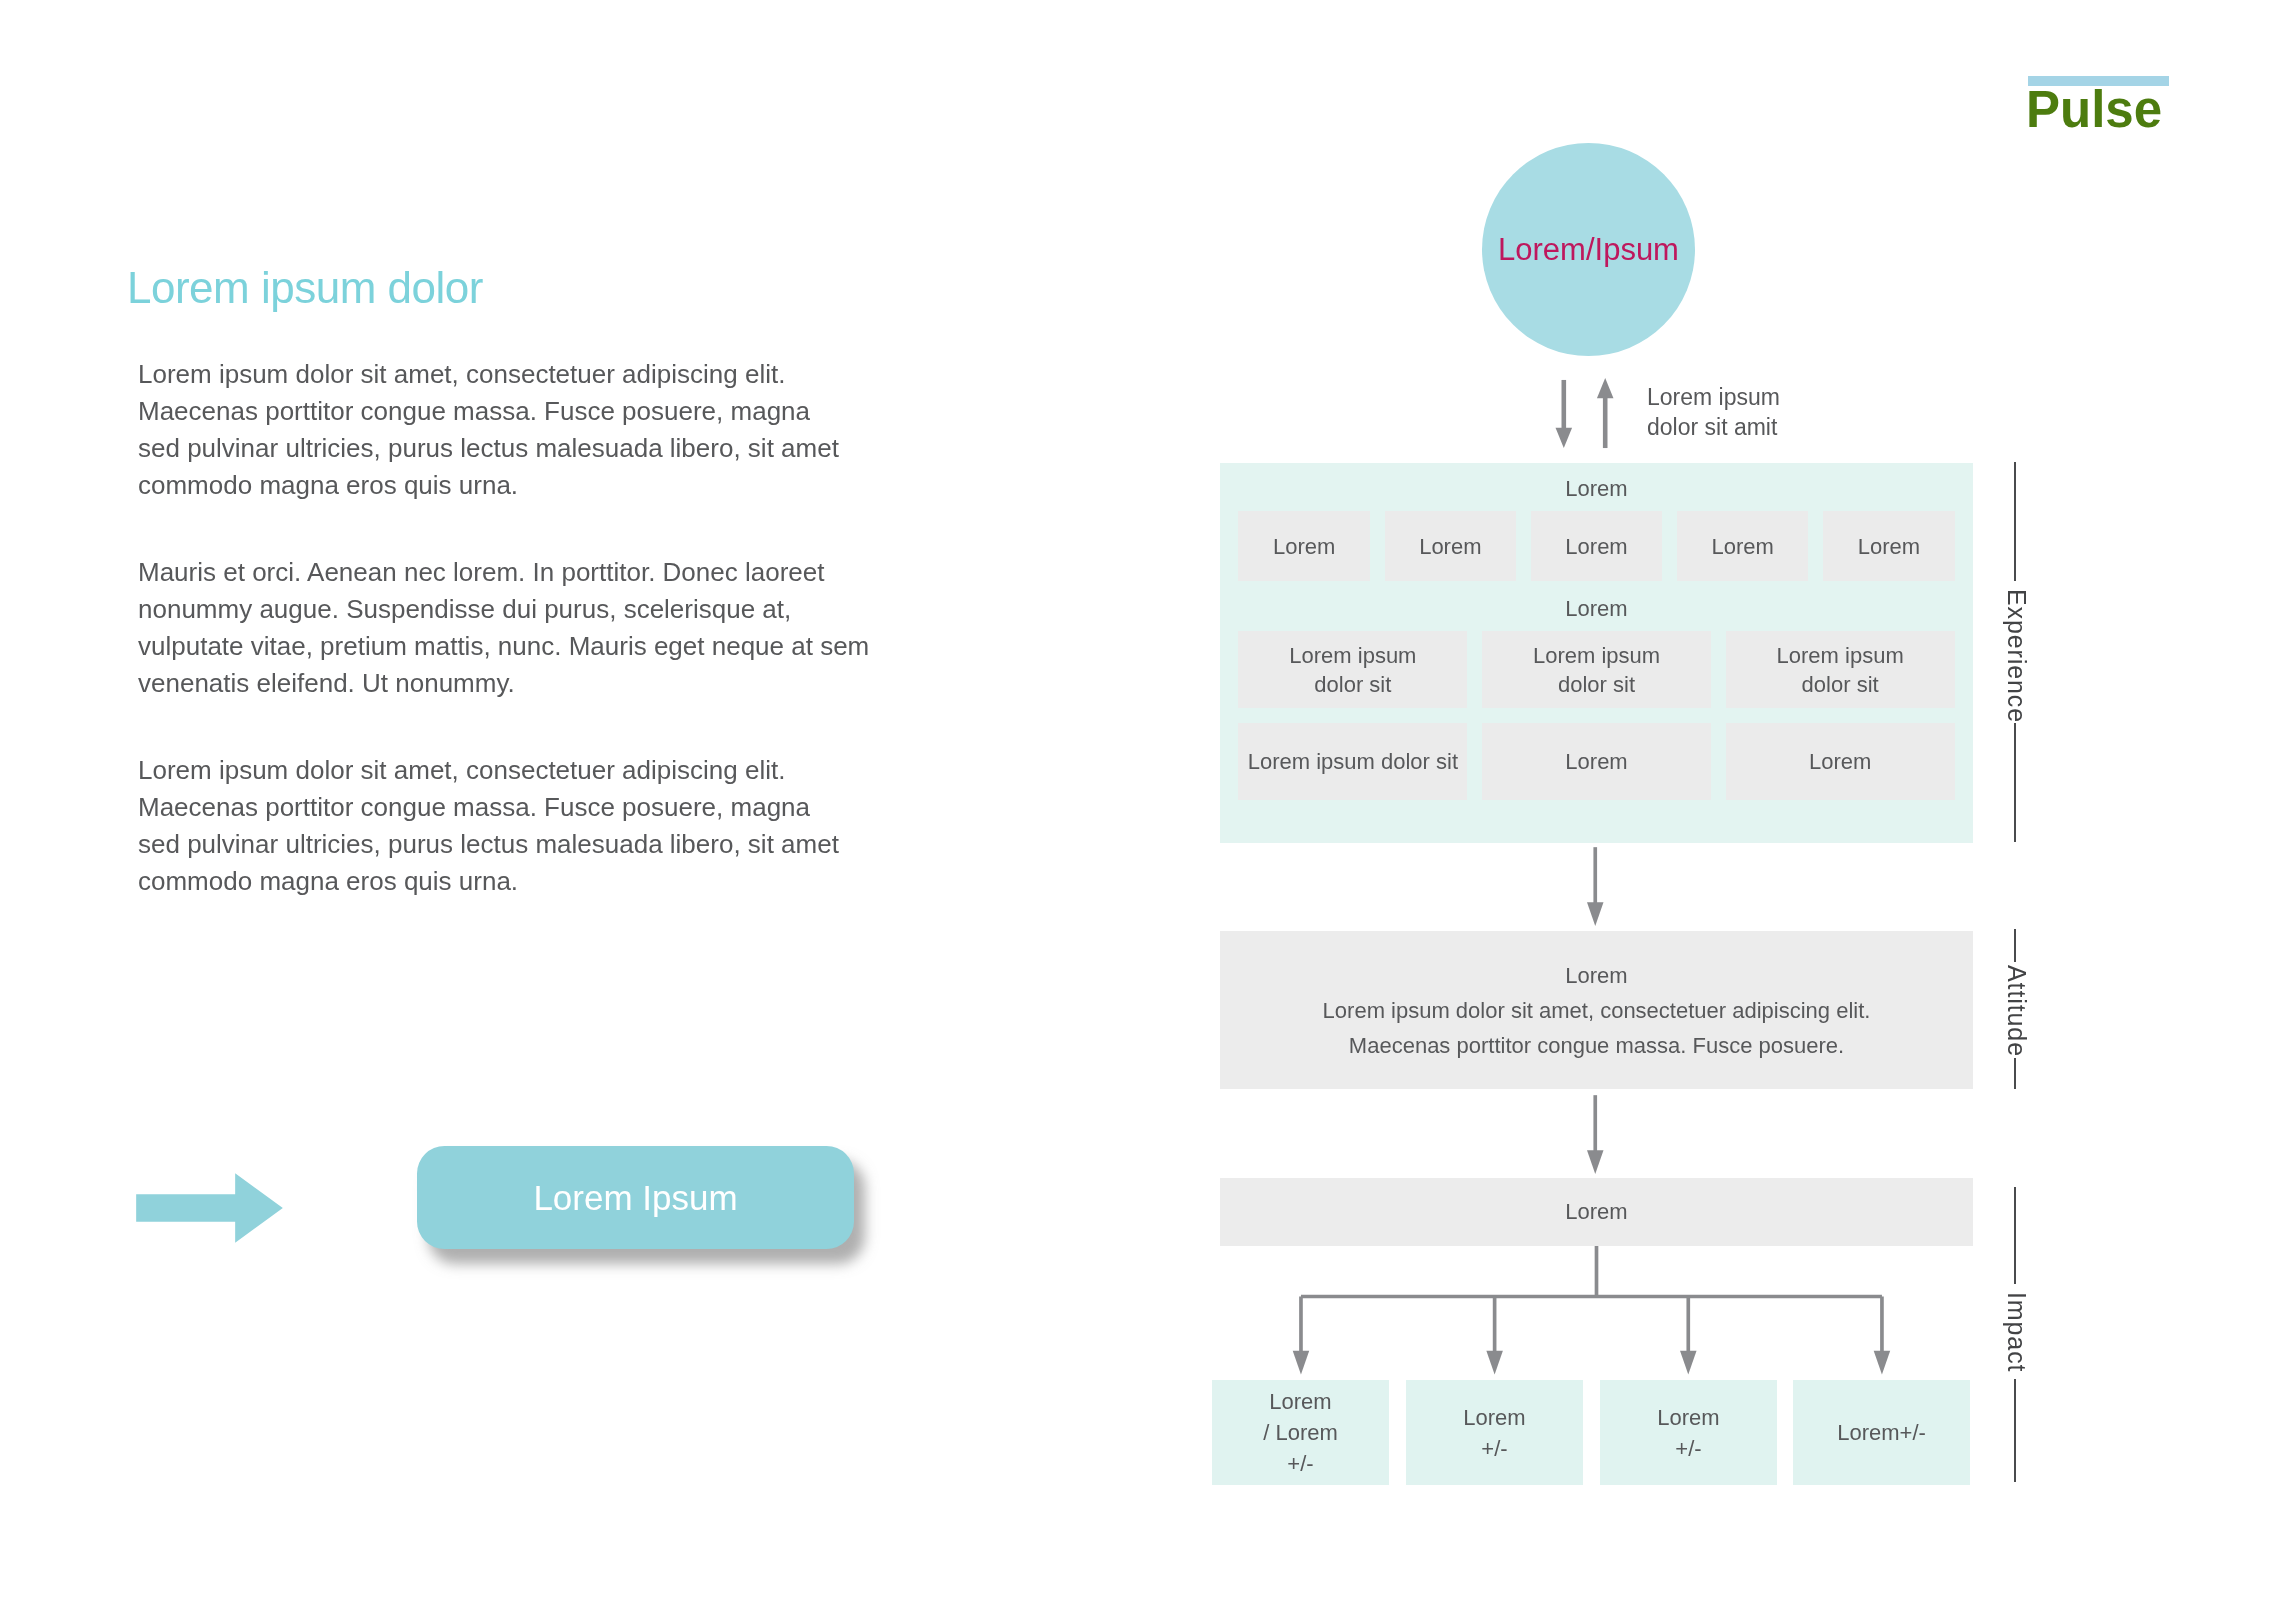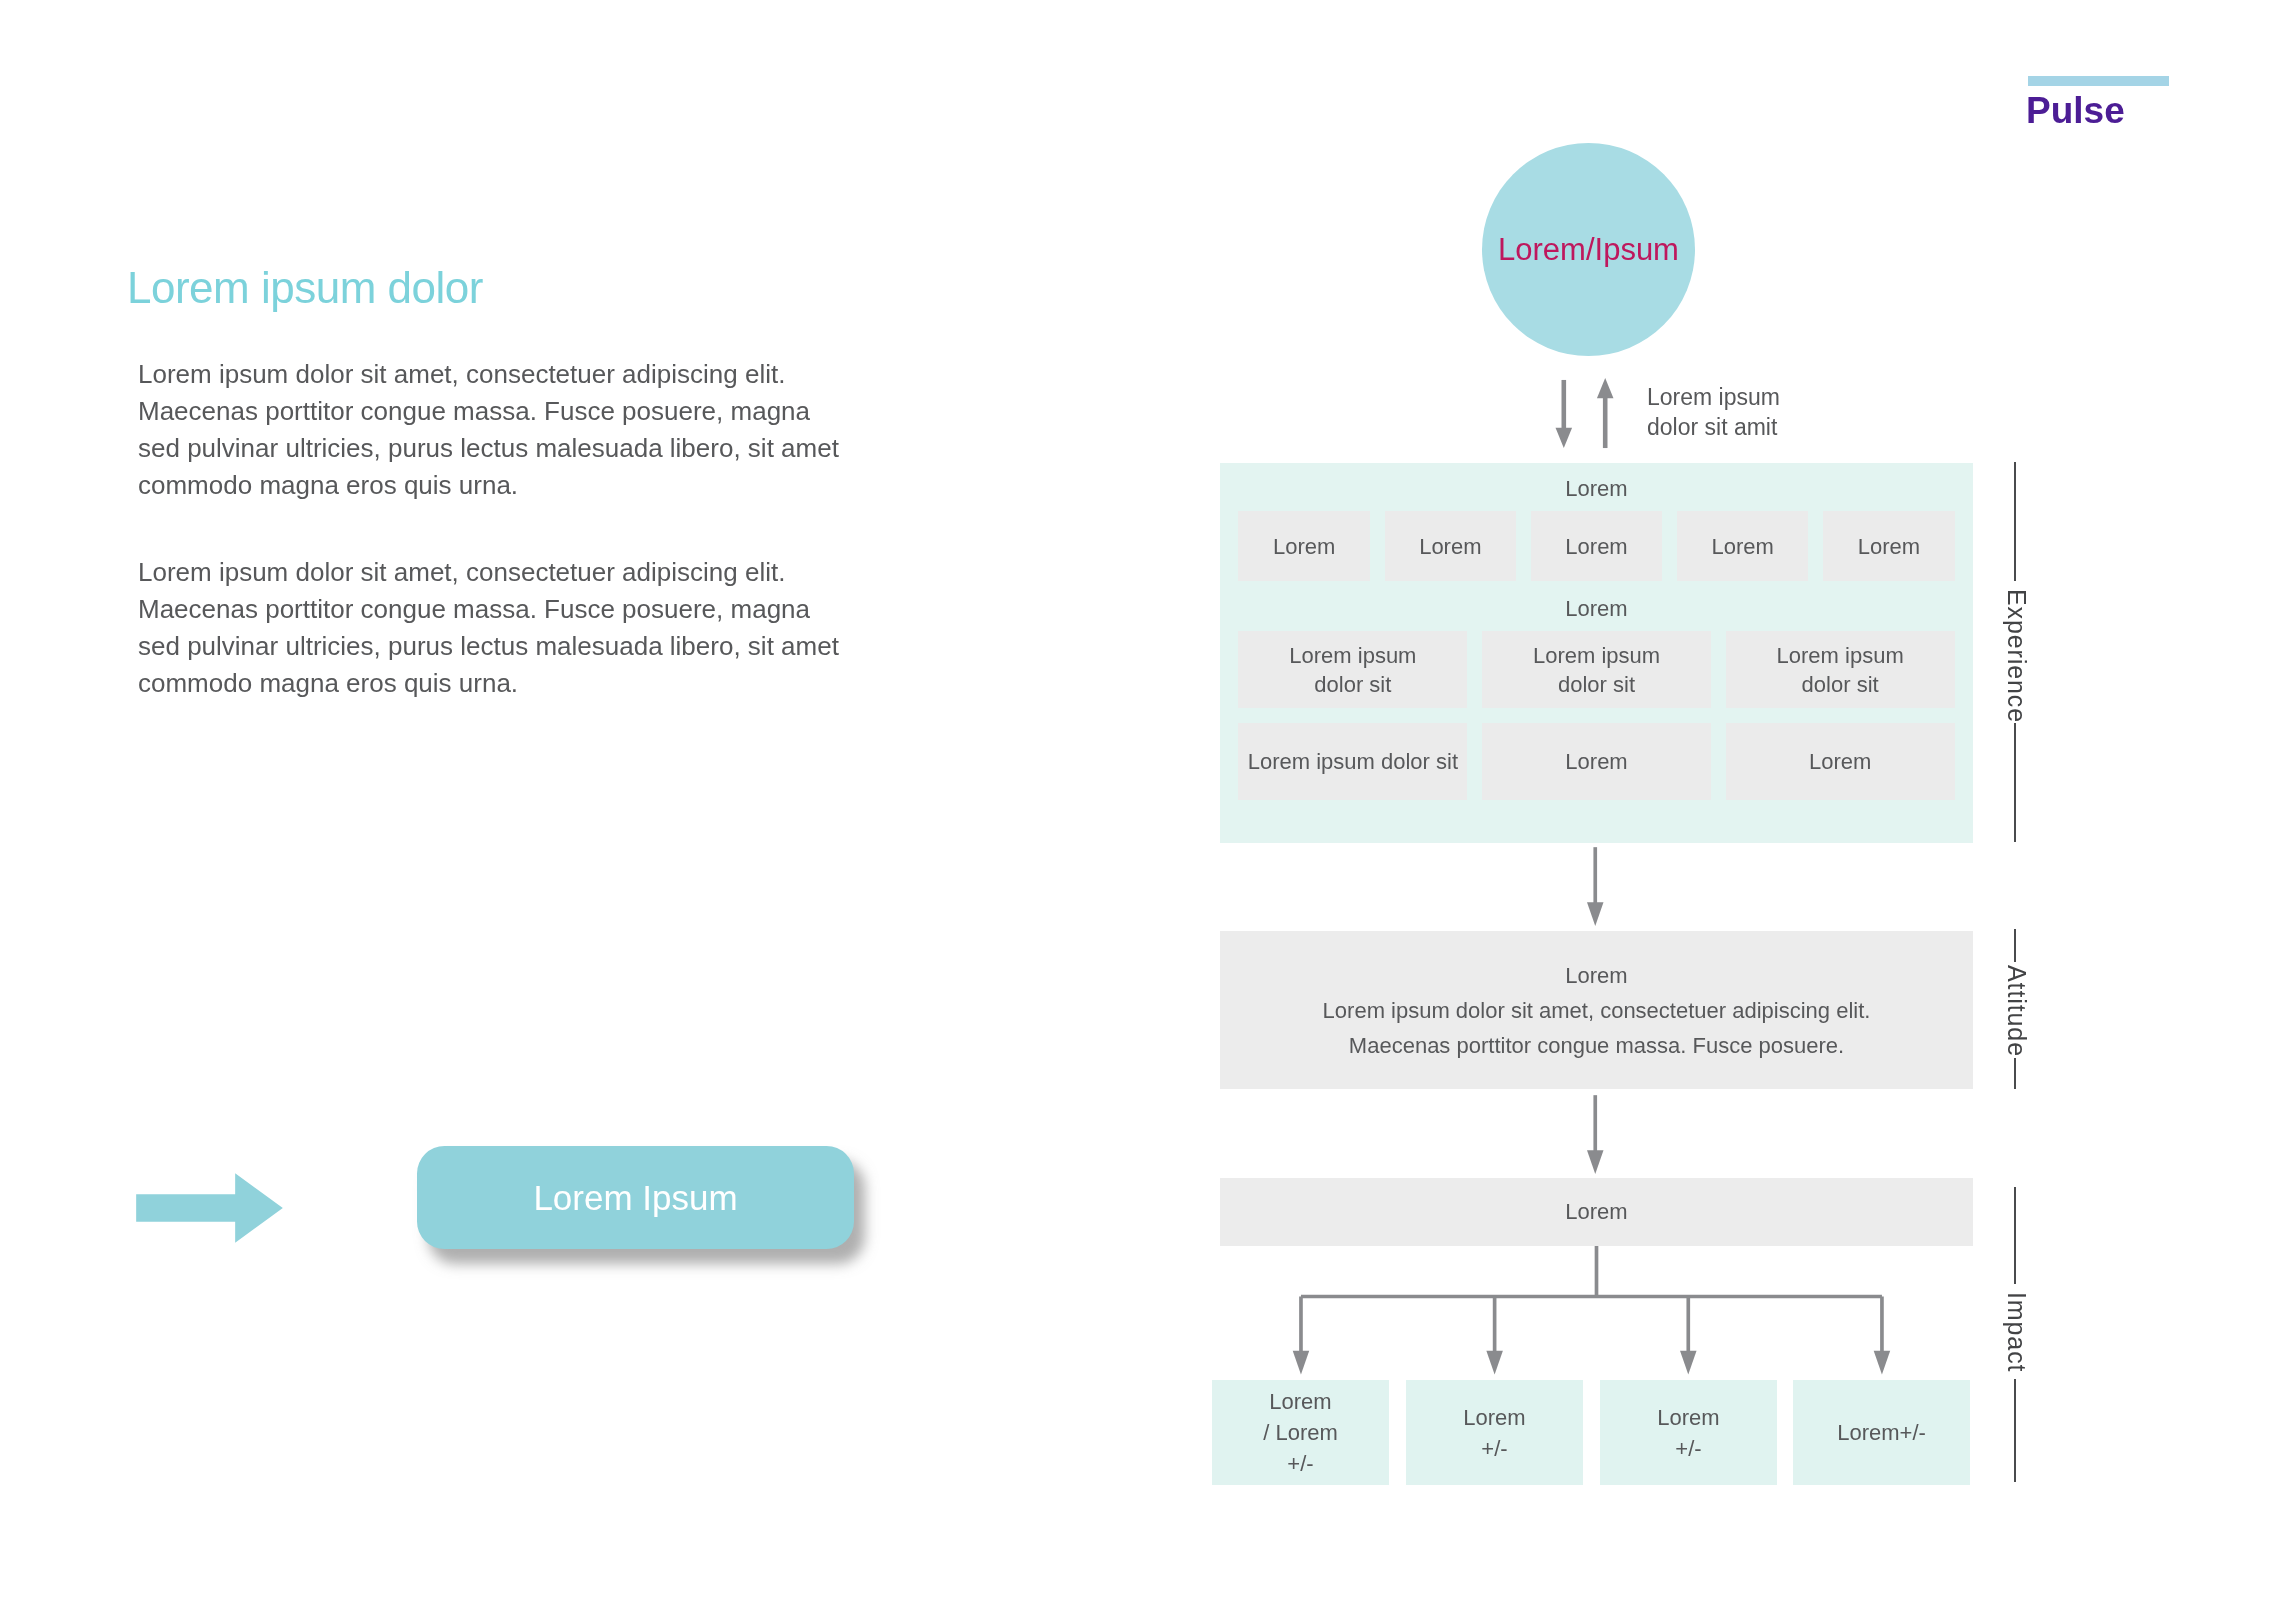--- a/index.html
+++ b/index.html
@@ -24,21 +24,21 @@
     left:417px; top:1146px; width:437px; height:103px;
     background:#90d2db; border:none; border-radius:27.5px;
     box-shadow:11px 14.7px 13px rgba(110,110,110,0.55);
     color:#ffffff; font-size:35px; font-weight:300;
     font-family:"Liberation Sans", sans-serif; cursor:pointer;
     display:flex; align-items:center; justify-content:center;
   }
 
   
   .logo-bar { left:2028px; top:76px; width:141px; height:10px; background:#a4d4e6; }
-  .logo-text { left:2026px; top:90px; font-size:37px; font-weight:bold; color:#4c1d95; letter-spacing:0px; }
+  .logo-text { left:2026px; top:80px; font-size:51px; font-weight:bold; color:#4d7c0f; letter-spacing:0px; }
 
   
   .circle {
     left:1482px; top:143px; width:213px; height:213px; border-radius:50%;
     background:#a8dce4; color:#be185d; font-size:31px; font-weight:300;
     display:flex; align-items:center; justify-content:center;
   }
   .feedback-label {
     left:1647px; top:382px; font-size:23px; line-height:30px;
     white-space:pre-line; color:#57585a;
@@ -89,20 +89,24 @@
 
 <div class="canvas">
 
   <h1 class="abs heading">Lorem ipsum dolor</h1>
 
   <div class="abs paragraphs">
     <p class="para">Lorem ipsum dolor sit amet, consectetuer adipiscing elit.
 Maecenas porttitor congue massa. Fusce posuere, magna
 sed pulvinar ultricies, purus lectus malesuada libero, sit amet
 commodo magna eros quis urna.</p>
+    <p class="para">Mauris et orci. Aenean nec lorem. In porttitor. Donec laoreet
+nonummy augue. Suspendisse dui purus, scelerisque at,
+vulputate vitae, pretium mattis, nunc. Mauris eget neque at sem
+venenatis eleifend. Ut nonummy.</p>
     <p class="para">Lorem ipsum dolor sit amet, consectetuer adipiscing elit.
 Maecenas porttitor congue massa. Fusce posuere, magna
 sed pulvinar ultricies, purus lectus malesuada libero, sit amet
 commodo magna eros quis urna.</p>
   </div>
 
   <svg class="abs" style="left:136px; top:1164px;" width="147" height="88" viewBox="0 0 160 96">
     <polygon points="0,33 108,33 108,10 160,48 108,86 108,63 0,63" fill="#90d2db"></polygon>
   </svg>
 

